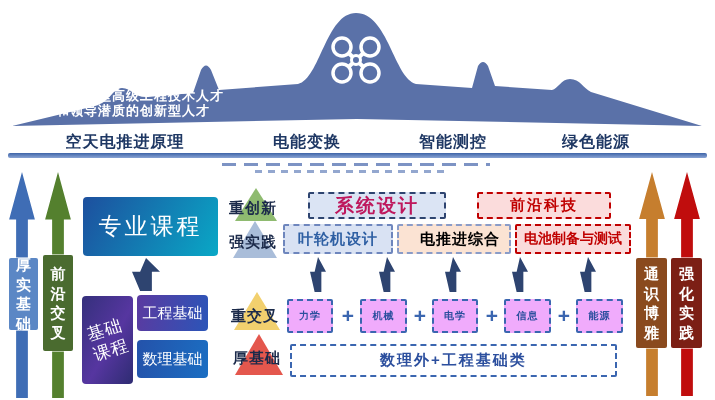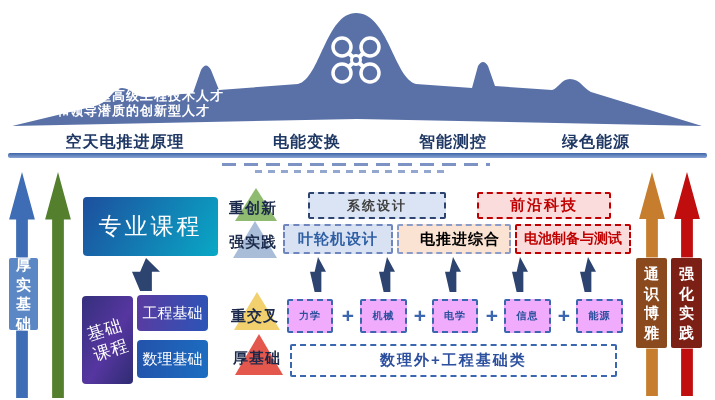--- a/index.html
+++ b/index.html
@@ -22,21 +22,21 @@
   .side-label span{display:block;width:1em;line-height:1.3;word-break:break-all;text-align:center;}
   
   .gradbox{display:flex;align-items:center;justify-content:center;color:#fff;font-weight:normal;border-radius:4px;}
   
   .navy-arrow{clip-path:polygon(50% 0,100% 42%,71% 42%,71% 100%,29% 100%,0 42%,29% 42%);background:#2e4470;}
   
   .tri{clip-path:polygon(50% 0,100% 100%,0 100%);}
   .trait-label{position:absolute;transform:translateX(-50%);font-size:15px;font-weight:bold;color:#1b2a4a;white-space:nowrap;letter-spacing:1px;}
   
   .dash-box{display:flex;align-items:center;justify-content:center;font-weight:bold;border-radius:2px;box-sizing:border-box;white-space:nowrap;}
-  .db-blue-dark{border:2px dashed #2e4470;background:#dbe4f4;color:#404040;font-size:13px;letter-spacing:2px;}
+  .db-blue-dark{border:2px dashed #2e4470;background:#dbe4f4;color:#be185d;font-size:19px;letter-spacing:2px;}
   .db-red{border:2px dashed #c00000;background:#fbdcdc;color:#c00000;font-size:15px;letter-spacing:2px;}
   .db-blue{border:2px dashed #6e86bd;background:#d9e2f3;color:#2e5fa3;font-size:15px;letter-spacing:1px;}
   .db-peach{border:2px dashed #8a9cc8;background:#fbe3d3;color:#000000;font-size:15px;letter-spacing:1px;padding-left:12px;}
   .db-pink{border:2px dashed #c00000;background:#fadbdb;color:#c00000;font-size:14px;letter-spacing:0;font-family:Liberation Serif, serif;}
   .subject{border:2px dashed #3b66b0;background:#f0abfc;color:#2c4f9e;font-size:10px;letter-spacing:1px;}
   .plus{position:absolute;width:20px;text-align:center;color:#3b66b0;font-size:21px;font-weight:bold;line-height:34px;}
   .foundation{border:2px dashed #3b66b0;background:#ffffff;color:#2c4f9e;font-size:15px;letter-spacing:2px;}
   .rot{transform:rotate(-18deg);text-align:center;font-size:17px;line-height:1.25;letter-spacing:1px;}
 </style>
 </head>
@@ -82,20 +82,23 @@
   <div class="pillar" style="left:596px;">绿色能源</div>
   <div id="divider"></div>
   <div class="dashrow1"></div>
   <div class="dashrow2"></div>
 
   <div class="abs up-arrow" style="left:8px;top:172px;width:28px;height:226px;background:#3f6db5;"></div>
   <div class="abs up-arrow" style="left:44px;top:172px;width:28px;height:226px;background:#54802e;"></div>
   <div class="abs side-label" style="left:9px;top:258px;width:29px;height:72px;background:#5b87c5;">
       <span>厚实基础</span>
     </div>
+  <div class="abs side-label" style="left:43px;top:255px;width:30px;height:96px;background:#4a6b2f;">
+      <span>前沿交叉</span>
+    </div>
 
   <div class="abs up-arrow" style="left:638px;top:172px;width:28px;height:224px;background:#c67e2e;"></div>
   <div class="abs up-arrow" style="left:673px;top:172px;width:28px;height:224px;background:#c00d0d;"></div>
   <div class="abs side-label" style="left:636px;top:258px;width:31px;height:90px;background:#8a4a1e;">
       <span>通识博雅</span>
     </div>
   <div class="abs side-label" style="left:671px;top:258px;width:31px;height:90px;background:#7c1f15;">
       <span>强化实践</span>
     </div>
 

